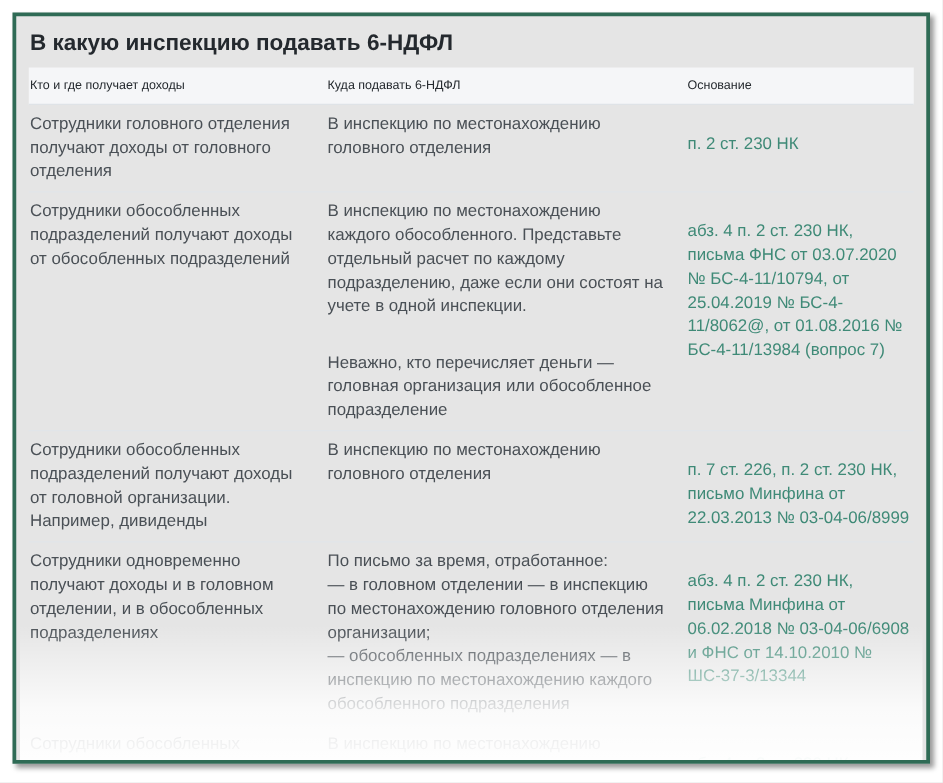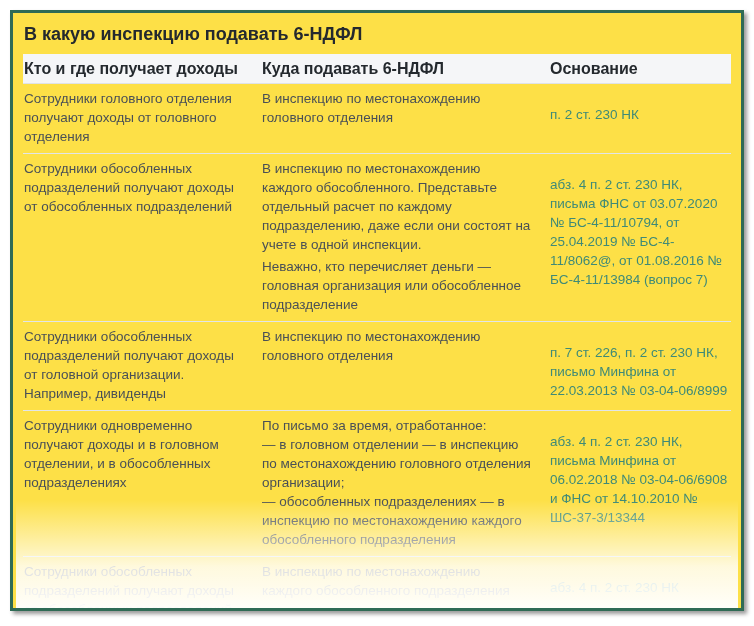--- a/index.html
+++ b/index.html
@@ -13,21 +13,21 @@
   *{box-sizing:border-box;}
   html,body{margin:0;padding:0;}
   body{
     width:754px;height:626px;background:#ffffff;
     font-family:"Liberation Sans","DejaVu Sans",sans-serif;
     position:relative;overflow:hidden;
   }
   .card{
     position:absolute;left:10px;top:10px;
     width:734px;height:601px;
-    background:#fde047;
+    background:#e5e5e5;
     border:3px solid var(--green);
     box-shadow:3px 3px 4px rgba(0,0,0,0.40);
     padding:10px 10px 0 10px;
     overflow:hidden;
   }
   .card-title{
     margin:0 0 9px 1px;
     font-size:18px;line-height:22px;font-weight:700;
     color:var(--text-dark);
   }
@@ -36,38 +36,38 @@
     grid-template-columns:238px 288px 182px;
     width:708px;
   }
   .thead{
     background:var(--header-bg);
     border-bottom:1px solid #dfe3e7;
     height:30px;
     align-items:center;
   }
   .th{
-    font-size:16px;font-weight:700;color:var(--text-dark);
+    font-size:10px;font-weight:400;color:var(--text-dark);
     padding-left:1px;
   }
   .row{
     padding:5px 0 7px 0;
     align-items:start;
   }
   .row + .row{border-top:1px solid var(--sep);}
   .cell{
     font-size:13.5px;line-height:19px;color:var(--text-body);
     padding-left:1px;
   }
   .cell-who{padding-right:22px;}
   .cell-where{padding-right:16px;}
   .cell-basis{color:var(--teal);margin-top:16px;}
   .cell-basis .ref{color:var(--teal);cursor:pointer;}
   .para{margin:0;}
-  .para.gap{margin-top:3px;}
+  .para.gap{margin-top:26px;}
   .fade-overlay{
     position:absolute;left:3px;right:3px;bottom:0;height:108px;
     background:linear-gradient(to bottom,
       rgba(255,255,255,0) 0%,
       rgba(255,255,255,0.82) 62%,
       rgba(255,255,255,0.97) 100%);
     pointer-events:none;
   }
 </style>
 </head>

